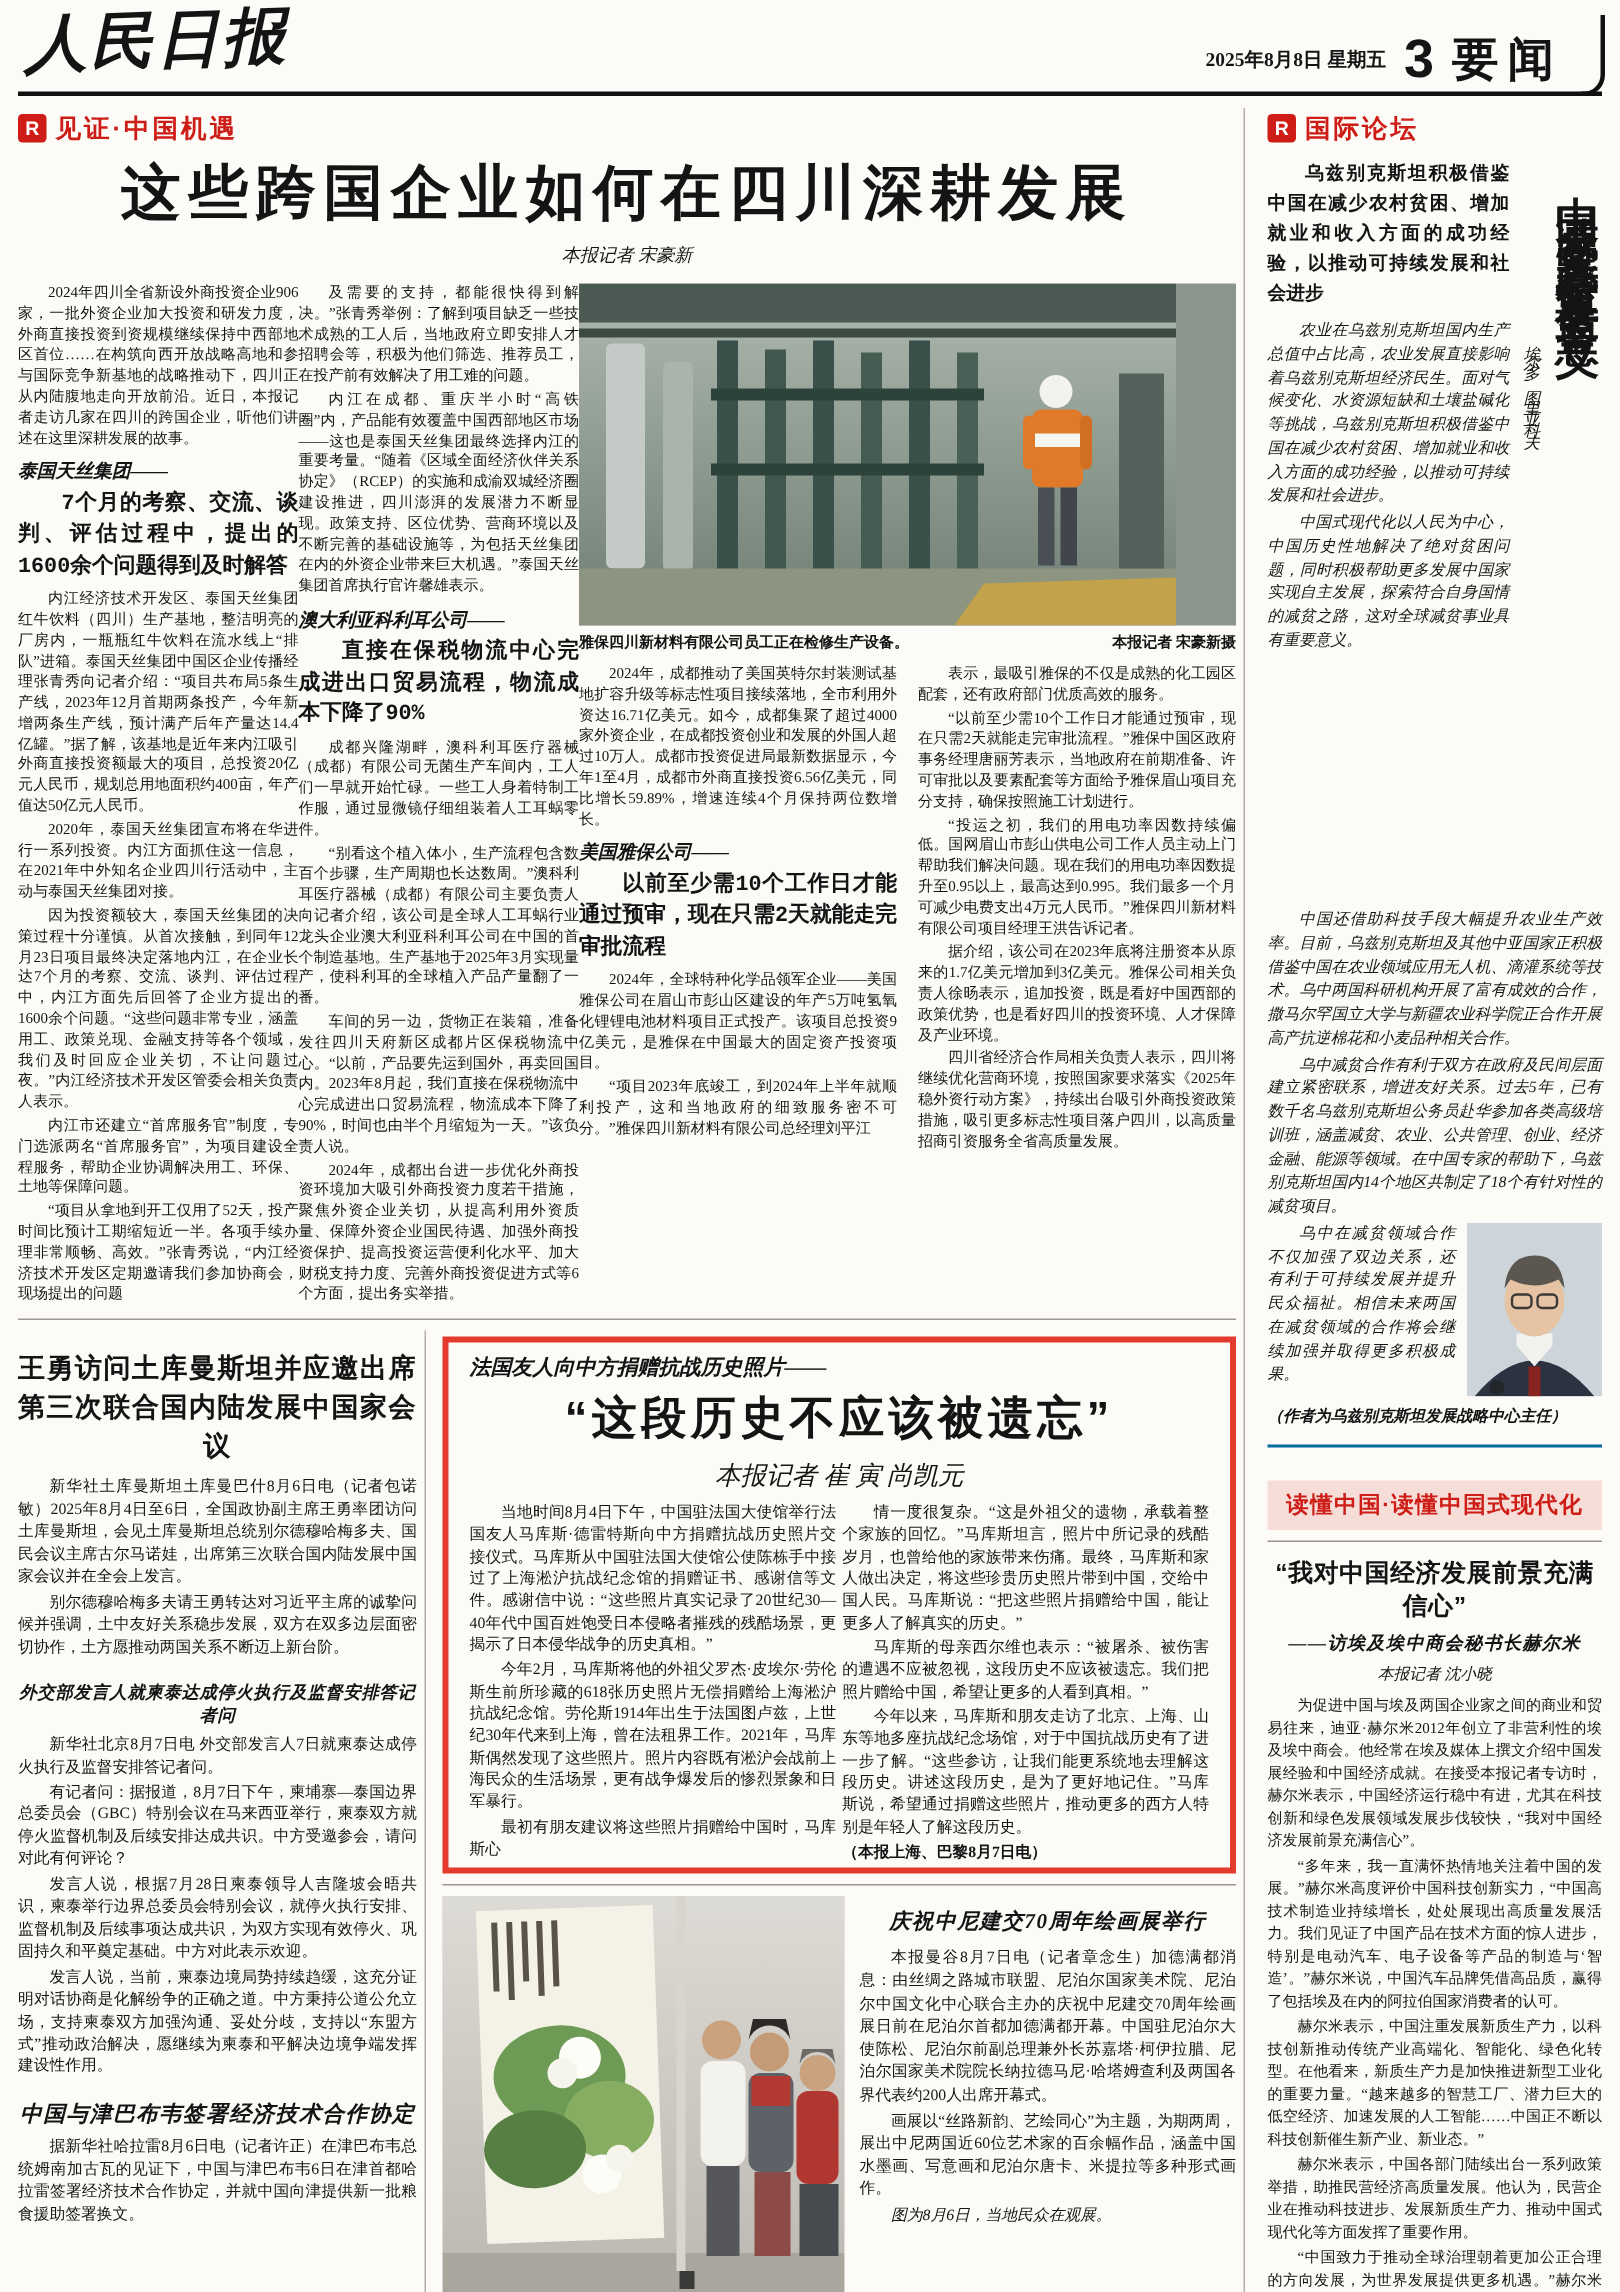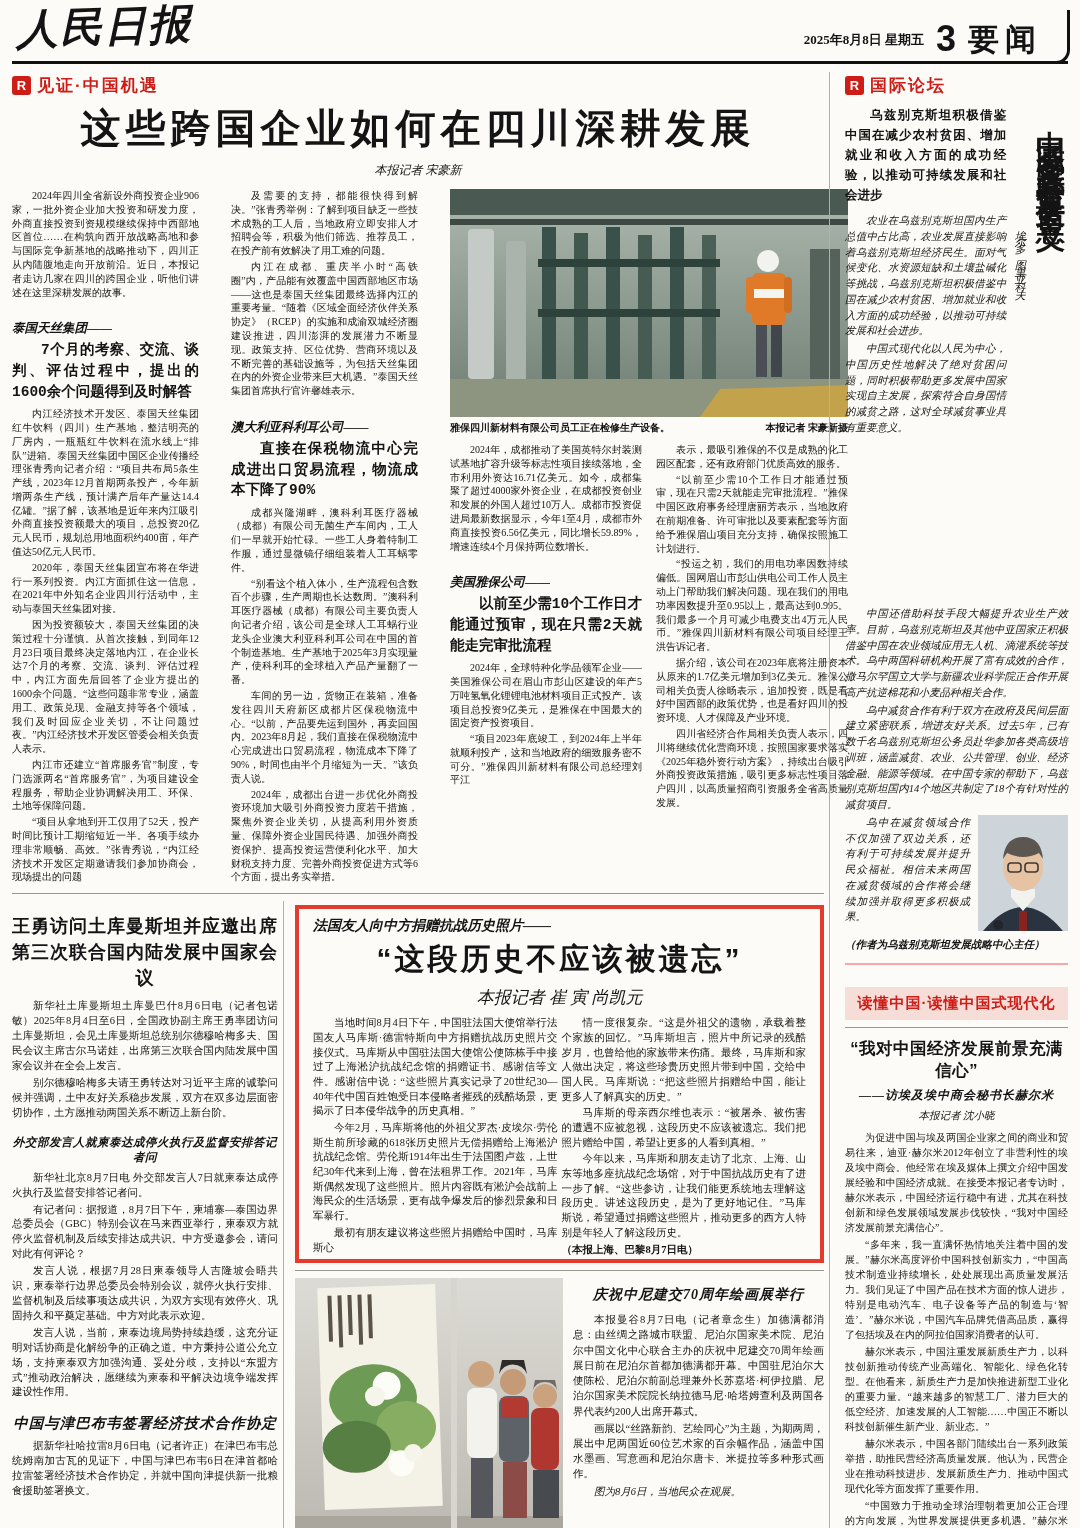--- a/index.html
+++ b/index.html
@@ -23,25 +23,25 @@
   hr.rule { border:none; border-top:1px solid #9a978f; margin:7px 0; }
 
   
   .tag { display:flex; align-items:center; gap:6px; margin:2px 0 4px; }
   .tag-logo { width:19px; height:19px; background:#ce1d17; color:#fff; font-weight:900; display:flex; align-items:center; justify-content:center; border-radius:3px; font-size:13px; font-family:"Liberation Sans", sans-serif; }
   .tag-label { color:#ce1d17; font-weight:900; font-size:17px; letter-spacing:2px; font-family:"Liberation Sans", sans-serif; }
 
   
   .lead-headline { font-family:"Liberation Sans", sans-serif; font-size:40px; font-weight:900; text-align:center; letter-spacing:5px; margin:2px 0 6px; }
   .lead-byline { text-align:center; font-size:12px; margin-bottom:10px; font-style:italic; }
-  .lead-cols { display:flex; gap:32px; }
+  .lead-cols { display:flex; gap:0; }
   .lead-col { width:187px; flex:none; }
   .lead-right { flex:1; }
   .body-txt p { font-size:10px; line-height:1.38; text-align:justify; text-indent:2em; margin-bottom:2px; }
-  .kicker { font-size:12.5px; font-weight:bold; font-style:italic; margin:21px 0 3px; }
+  .kicker { font-size:12.5px; font-weight:bold; font-style:italic; margin:7px 0 3px; }
   .subhead { font-family:Liberation Mono, monospace; font-size:14.5px; font-weight:800; line-height:1.42; text-indent:2em; text-align:justify; margin:2px 0 5px; }
   .photo-frame { width:100%; height:228px; overflow:hidden; background:#8a968c; }
   .photo-frame svg { display:block; }
   .caption-row { display:flex; justify-content:space-between; font-size:10px; font-weight:bold; margin:4px 0 8px; }
   .lead-inner-cols { display:flex; gap:14px; }
   .lead-inner-cols > div { flex:1; }
 
   
   .mid-band { display:flex; margin-top:4px; }
   .left-rail { width:266px; flex:none; padding-top:6px; }
@@ -77,21 +77,21 @@
   .forum-subhead { font-family:"Liberation Sans", sans-serif; font-size:12.5px; font-weight:800; line-height:1.6; text-indent:2em; text-align:justify; margin:4px 0 8px; }
   .kai p { font-size:10.5px; line-height:1.5; text-align:justify; text-indent:2em; font-style:italic; margin-bottom:2px; }
   .forum-author { writing-mode:vertical-rl; font-size:11px; letter-spacing:7px; margin-top:120px; font-style:italic; }
   .forum-headline { writing-mode:vertical-rl; font-family:"Liberation Sans", sans-serif; font-size:29px; font-weight:900; letter-spacing:7px; line-height:1.2; padding-top:6px; }
   .forum-last { display:flex; gap:8px; margin-top:2px; }
   .forum-last .txt { flex:1; }
   .portrait { width:90px; height:116px; flex:none; overflow:hidden; }
   .author-note { font-size:10.5px; font-weight:bold; font-style:italic; margin-top:6px; line-height:1.5; }
 
   
-  .banner-wrap { margin-top:10px; border-top:2px solid #fca5a5; padding-top:22px; }
+  .banner-wrap { margin-top:10px; border-top:2px solid #0369a1; padding-top:22px; }
   .banner { background:#f7ddd8; color:#ce1d17; font-family:"Liberation Sans", sans-serif; font-weight:900; font-size:15px; letter-spacing:1px; text-align:center; padding:7px 0; }
   .int-headline { font-family:"Liberation Sans", sans-serif; font-size:16.5px; font-weight:900; text-align:center; letter-spacing:0.5px; margin:10px 0 5px; }
   .int-subheadline { font-size:12px; font-weight:bold; font-style:italic; text-align:center; letter-spacing:1px; margin-bottom:5px; }
   .int-byline { font-size:10.5px; text-align:center; font-style:italic; margin-bottom:7px; }
   .int-body p { font-size:10px; line-height:1.5; text-align:justify; text-indent:2em; margin-bottom:2px; }
 </style>
 </head>
 <body>
 
 <div class="page">

